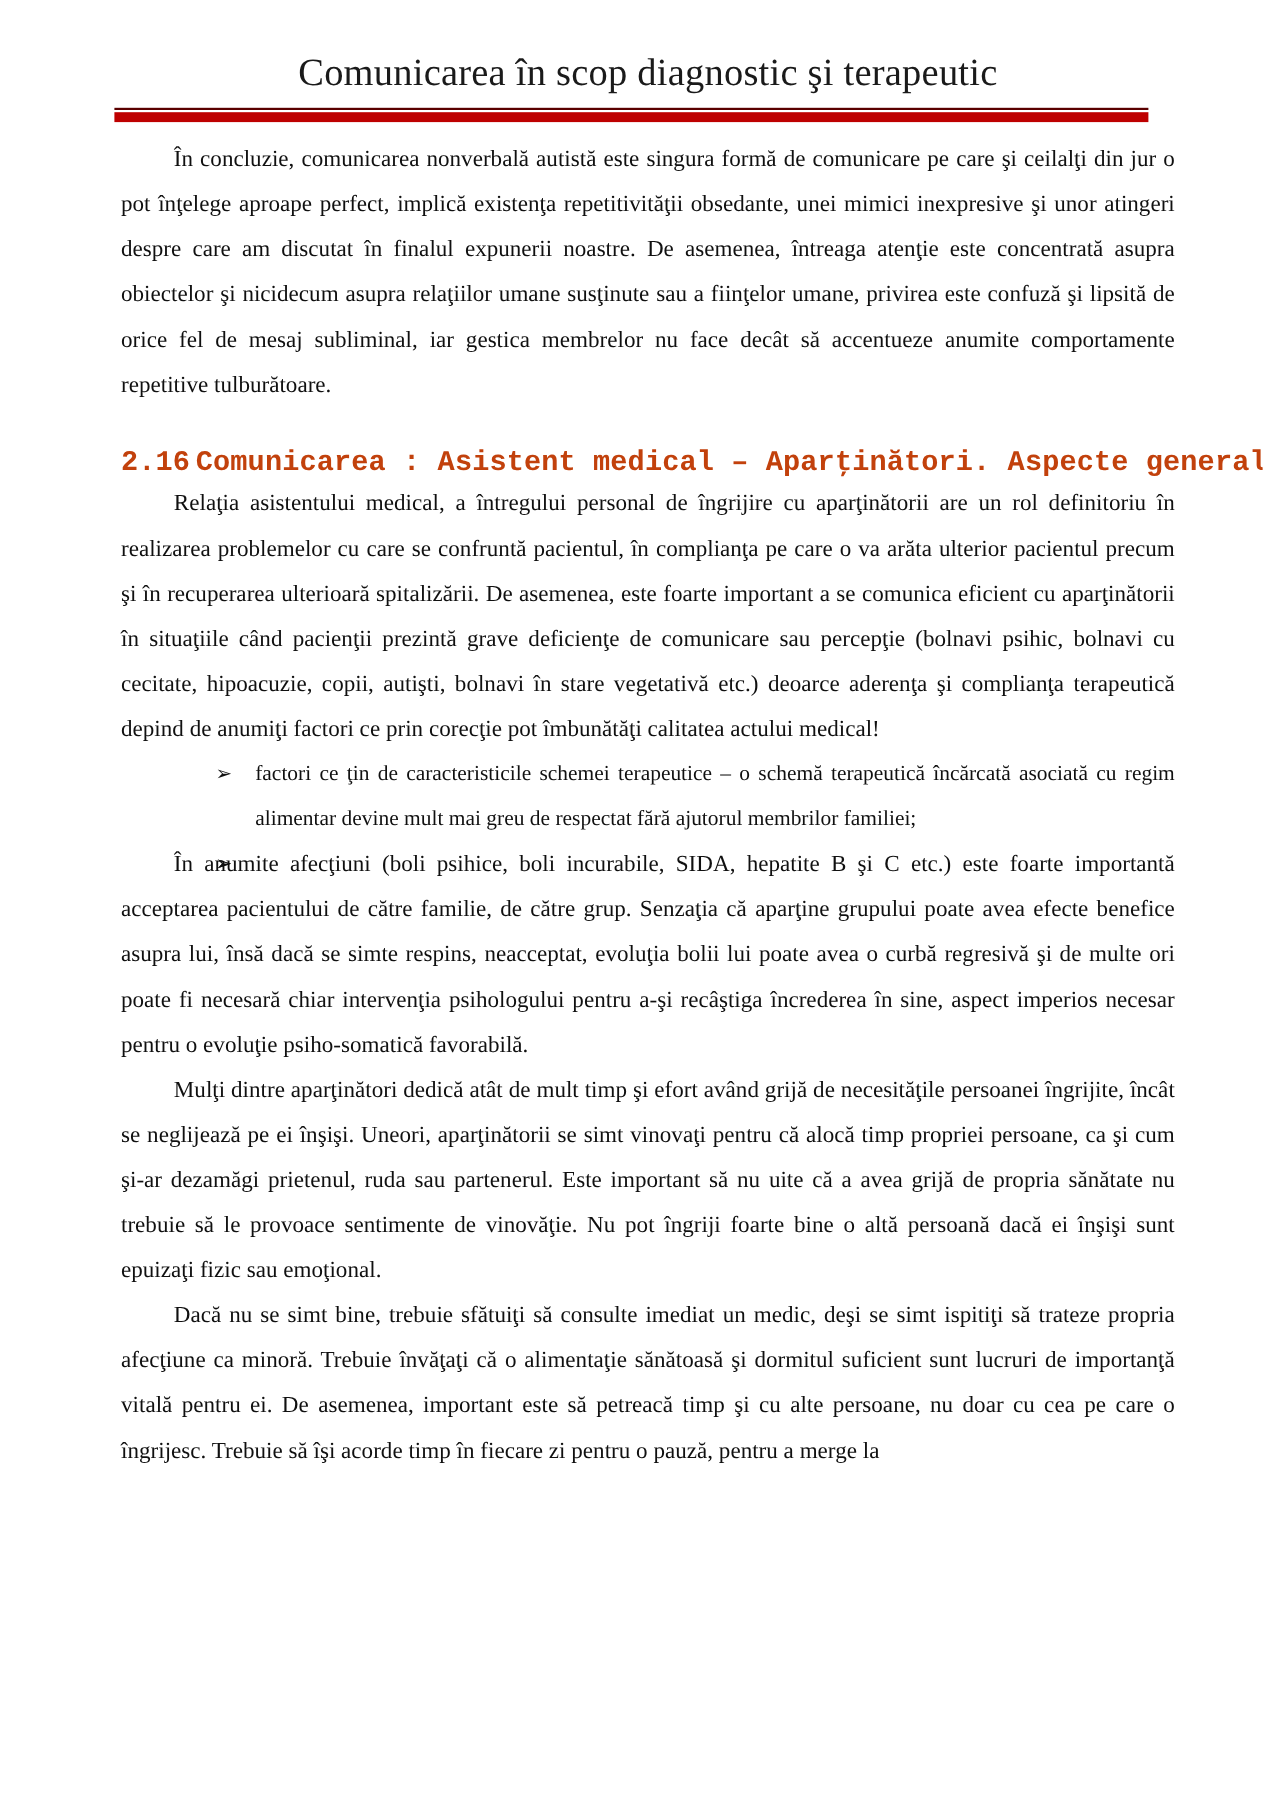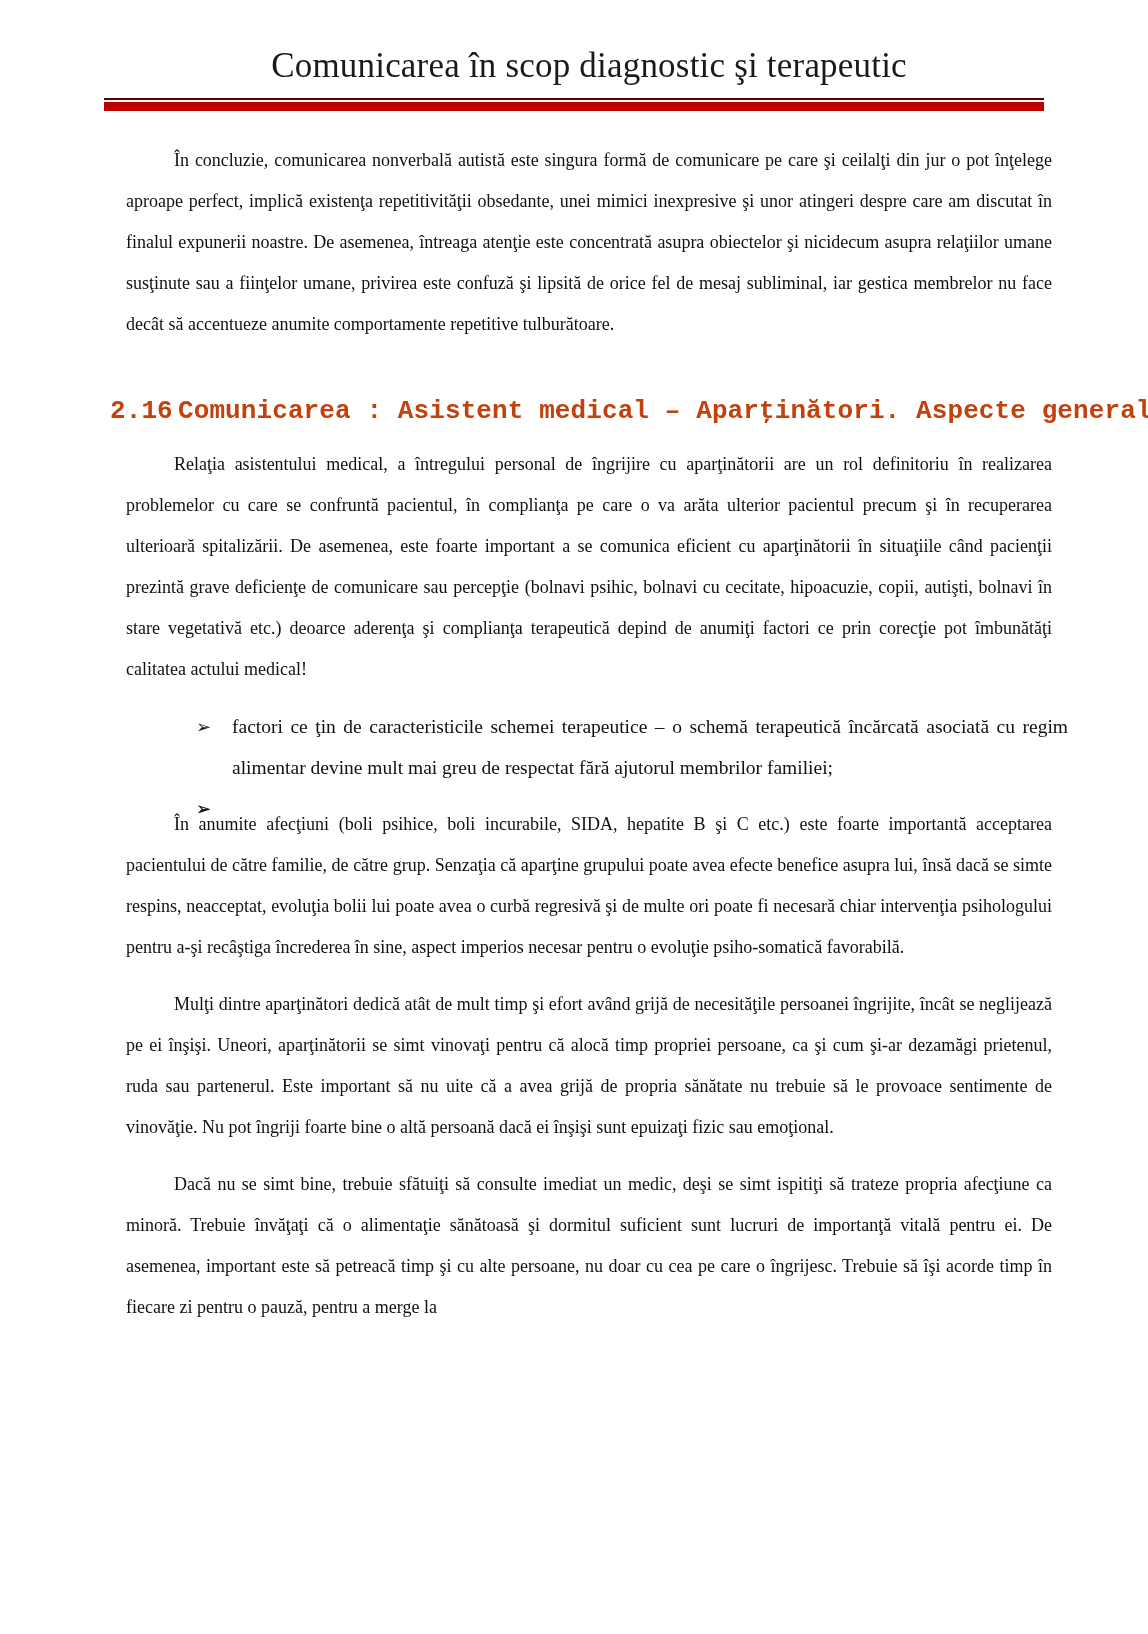--- a/index.html
+++ b/index.html
@@ -56,24 +56,24 @@
   }
 
   
   .content {
     position: absolute;
     left: 110px;
     top: 124px;
     width: 958px;
   }
   p.para {
-    margin: 16px;
+    margin: 0;
     text-align: justify;
     text-justify: inter-word;
-    font-size: 18px;
+    font-size: 21px;
     line-height: 41px;
     text-indent: 48px;
     color: #101010;
   }
   .spacer-md { height: 33px; }
 
   
   .section-heading {
     margin: 0;
     font-size: 26px;

